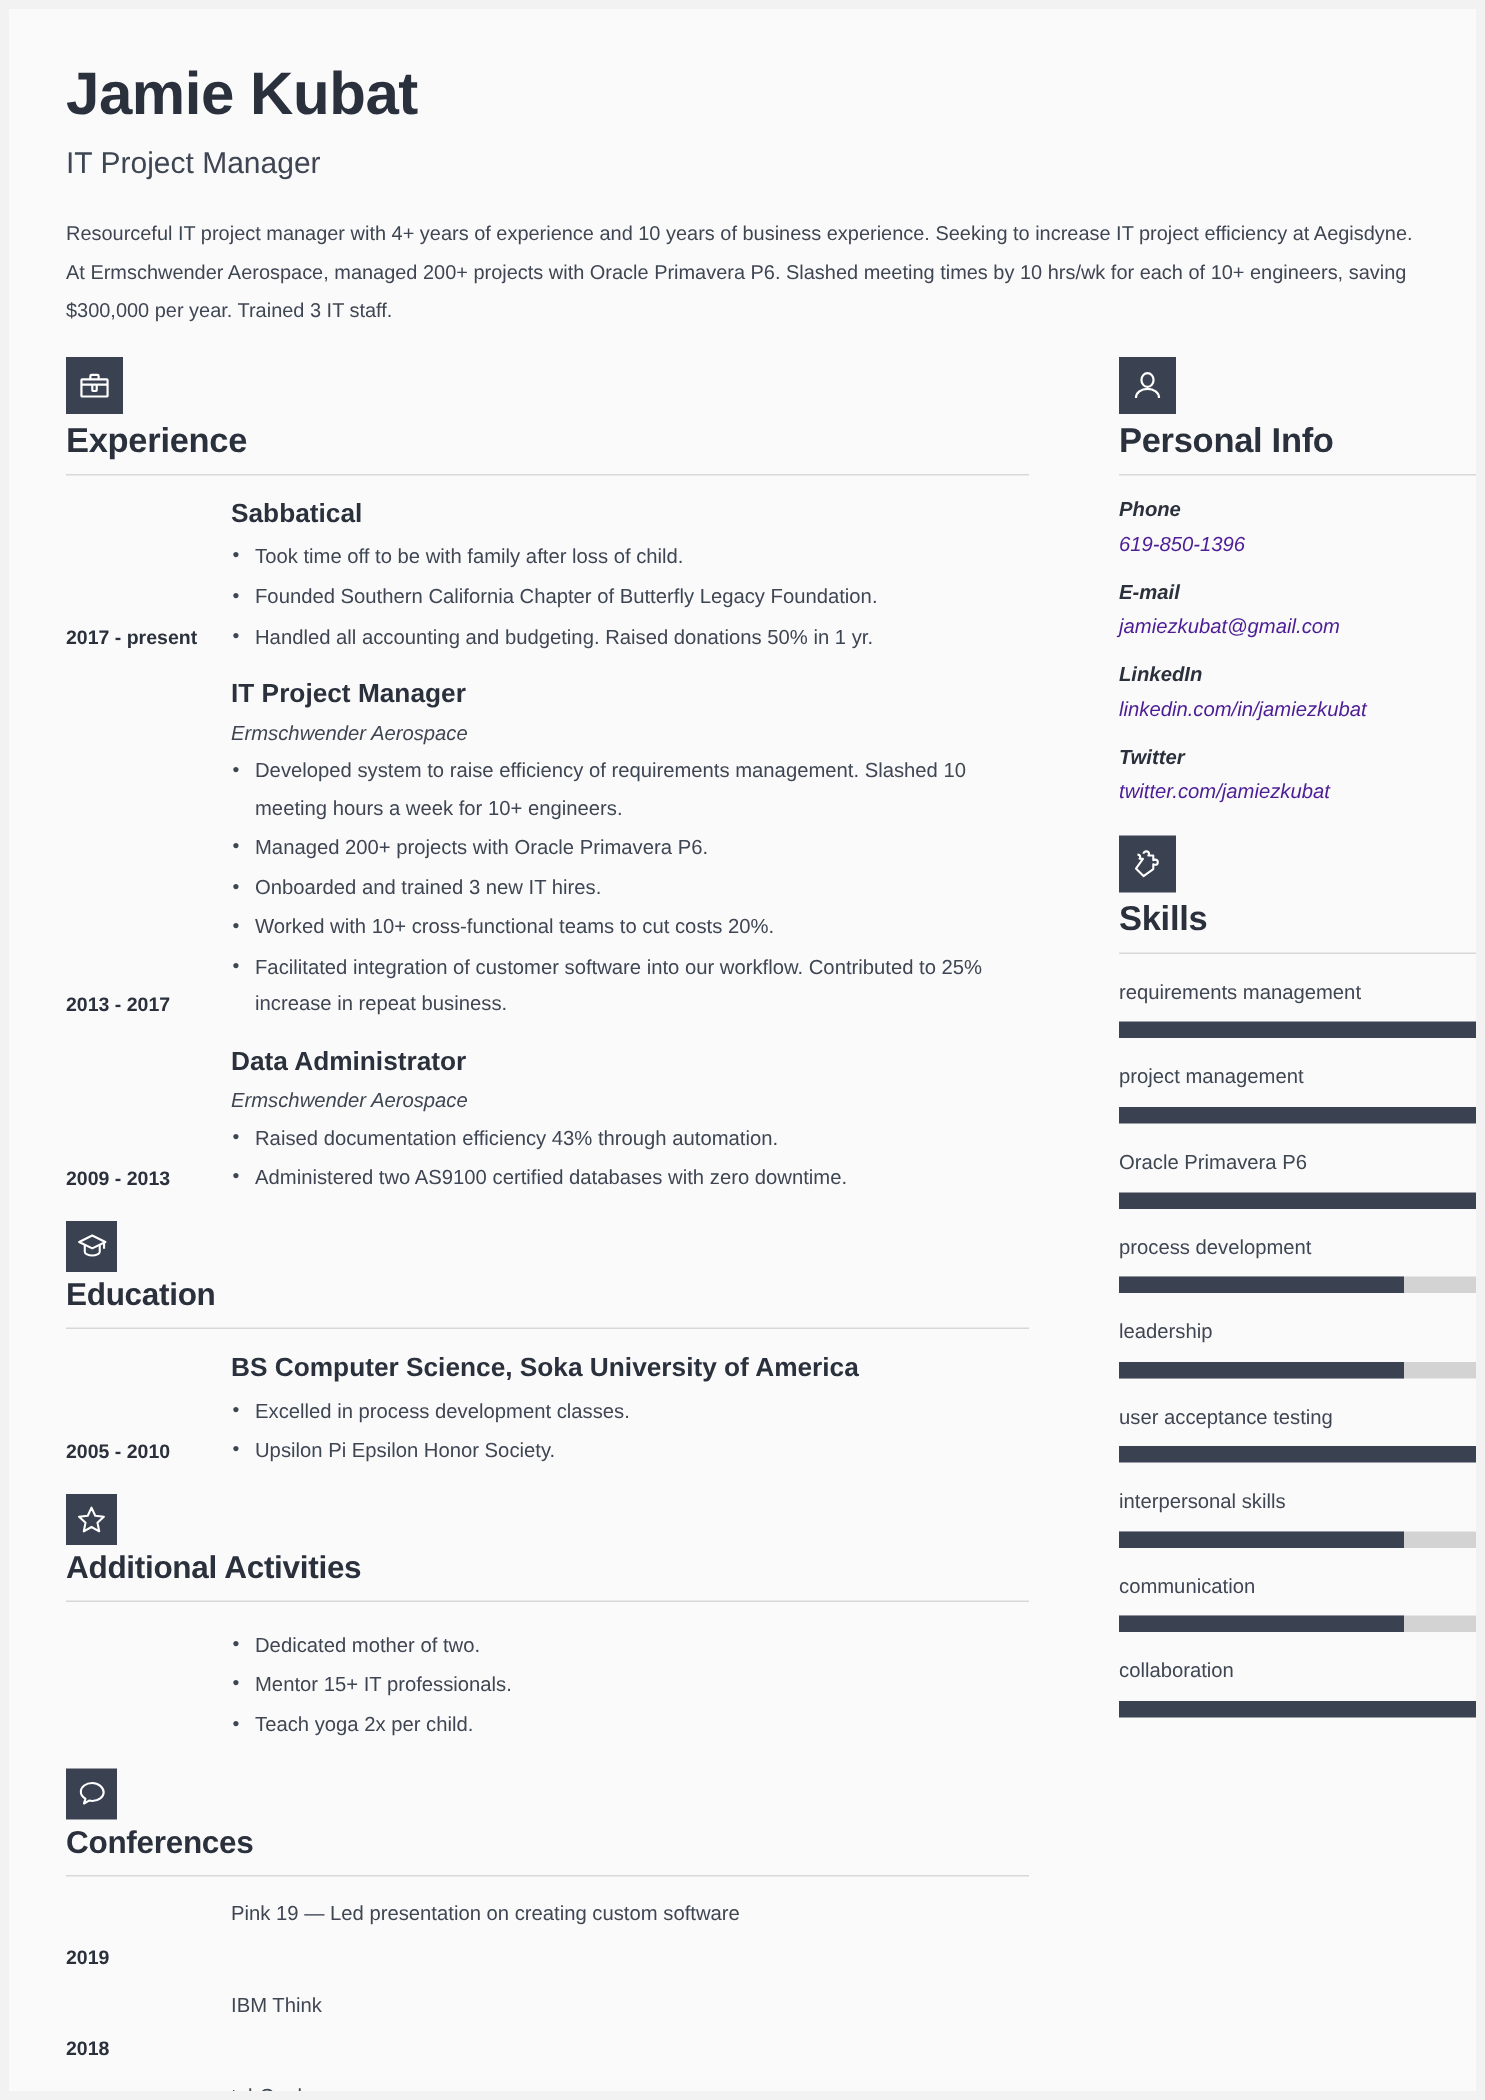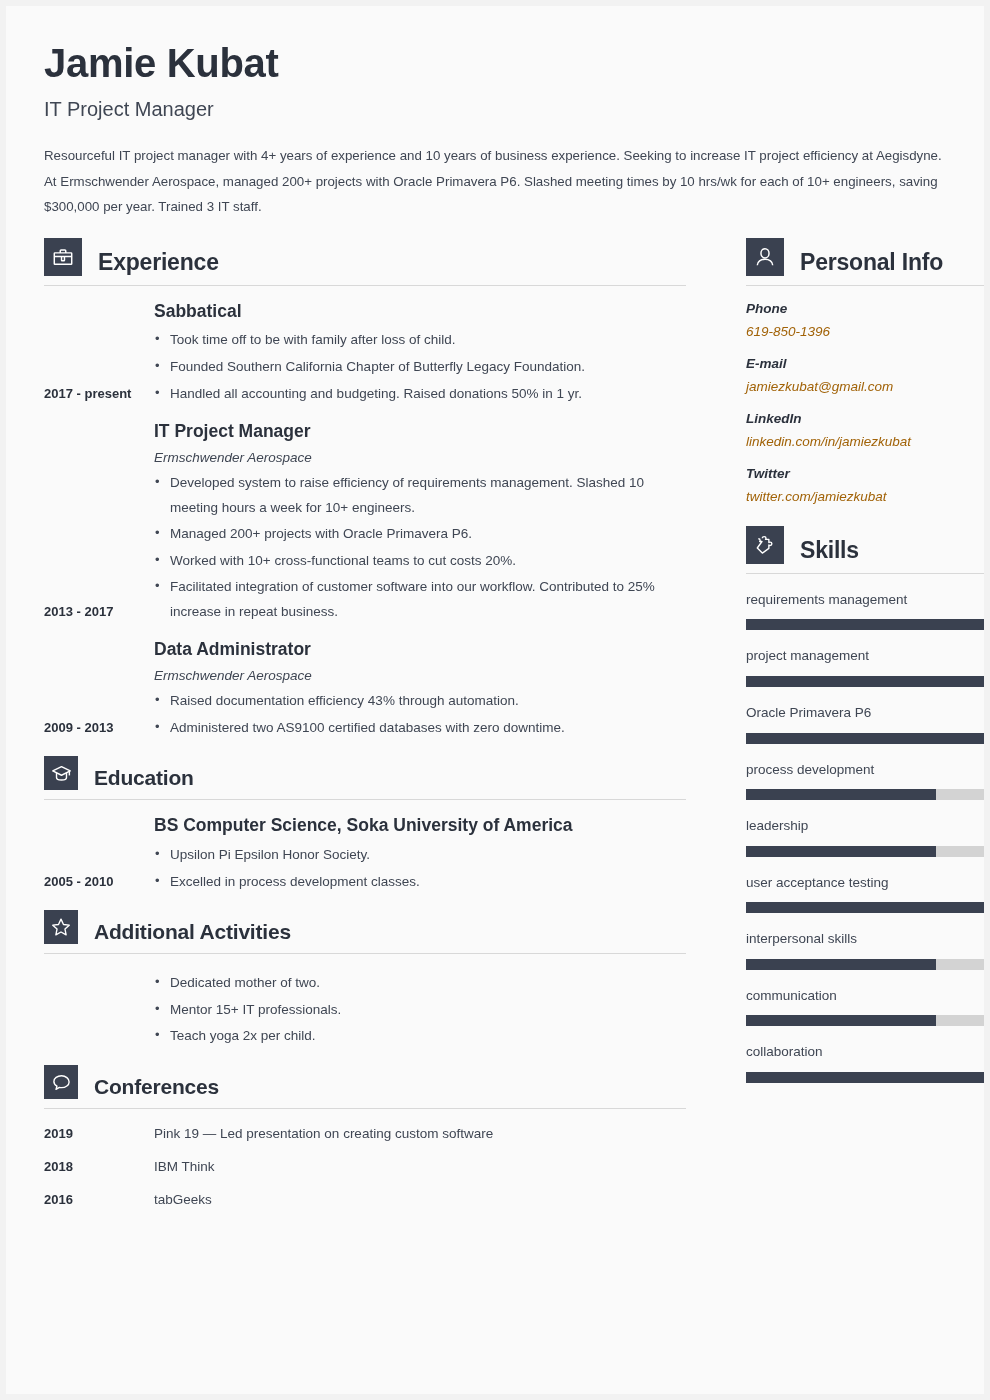--- a/index.html
+++ b/index.html
@@ -61,22 +61,23 @@
   }
   .col-main { width: 642px; flex: none; }
   .col-side { width: 238px; flex: none; margin-left: 60px; }
 
   
   .section { margin-top: 16px; }
   .section:first-child { margin-top: 0; }
 
   .sec-head {
     display: flex;
-    align-items: flex-end;
-    gap: 16px;
+    align-items: flex-start;
+    gap: 4px;
+    flex-direction: column;
   }
   .sec-icon {
     width: 38px;
     height: 38px;
     background: #3a4150;
     flex: none;
     display: flex;
     align-items: center;
     justify-content: center;
   }
@@ -153,41 +154,42 @@
     display: flex;
     align-items: flex-start;
     margin-top: 17px;
   }
   .conf-year {
     width: 110px;
     flex: none;
     font-size: 13px;
     font-weight: bold;
     color: #2b313c;
+    margin-top: 29px;
   }
   .conf-text {
     font-size: 13.5px;
     color: #3f4653;
     line-height: 1.2;
   }
 
   
   .side-section { margin-top: 20px; }
   .side-section:first-child { margin-top: 0; }
 
   .info-block { margin-top: 14px; font-style: italic; }
   .info-label {
     font-size: 13.5px;
     font-weight: bold;
     color: #2b313c;
     line-height: 1.3;
   }
   .info-value {
     font-size: 13.5px;
-    color: #a16207;
+    color: #4c1d95;
     margin-top: 6px;
     line-height: 1.3;
     word-break: break-word;
   }
 
   .skill { margin-top: 17px; }
   .skill-name {
     font-size: 13.5px;
     color: #3f4653;
     line-height: 1.3;
@@ -245,20 +247,21 @@
         </div>
 
         <div class="entry">
           <div class="entry-dates">2013 - 2017</div>
           <div class="entry-body">
             <div class="entry-role">IT Project Manager</div>
             <div class="entry-org">Ermschwender Aerospace</div>
             <ul class="bullets">
               <li>Developed system to raise efficiency of requirements management. Slashed 10 meeting hours a week for 10+ engineers.</li>
               <li>Managed 200+ projects with Oracle Primavera P6.</li>
+              <li>Onboarded and trained 3 new IT hires.</li>
               <li>Worked with 10+ cross-functional teams to cut costs 20%.</li>
               <li>Facilitated integration of customer software into our workflow. Contributed to 25% increase in repeat business.</li>
             </ul>
           </div>
         </div>
 
         <div class="entry">
           <div class="entry-dates">2009 - 2013</div>
           <div class="entry-body">
             <div class="entry-role">Data Administrator</div>
@@ -282,22 +285,22 @@
           </span>
           <span class="sec-title">Education</span>
         </div>
         <div class="sec-rule"></div>
 
         <div class="entry">
           <div class="entry-dates">2005 - 2010</div>
           <div class="entry-body">
             <div class="entry-role">BS Computer Science, Soka University of America</div>
             <ul class="bullets">
+              <li>Excelled in process development classes.</li>
               <li>Upsilon Pi Epsilon Honor Society.</li>
-              <li>Excelled in process development classes.</li>
             </ul>
           </div>
         </div>
       </div>
 
       <div class="section">
         <div class="sec-head sec-head-sm">
           <span class="sec-icon">
             <svg width="22" height="22" viewBox="0 0 24 24" fill="none" stroke="#ffffff" stroke-width="1.5" stroke-linejoin="round">
               <path d="M12 3.4l2.72 5.86 6.28.72-4.66 4.3 1.26 6.32L12 17.45l-5.6 3.15 1.26-6.32L3 9.98l6.28-.72z"></path>

